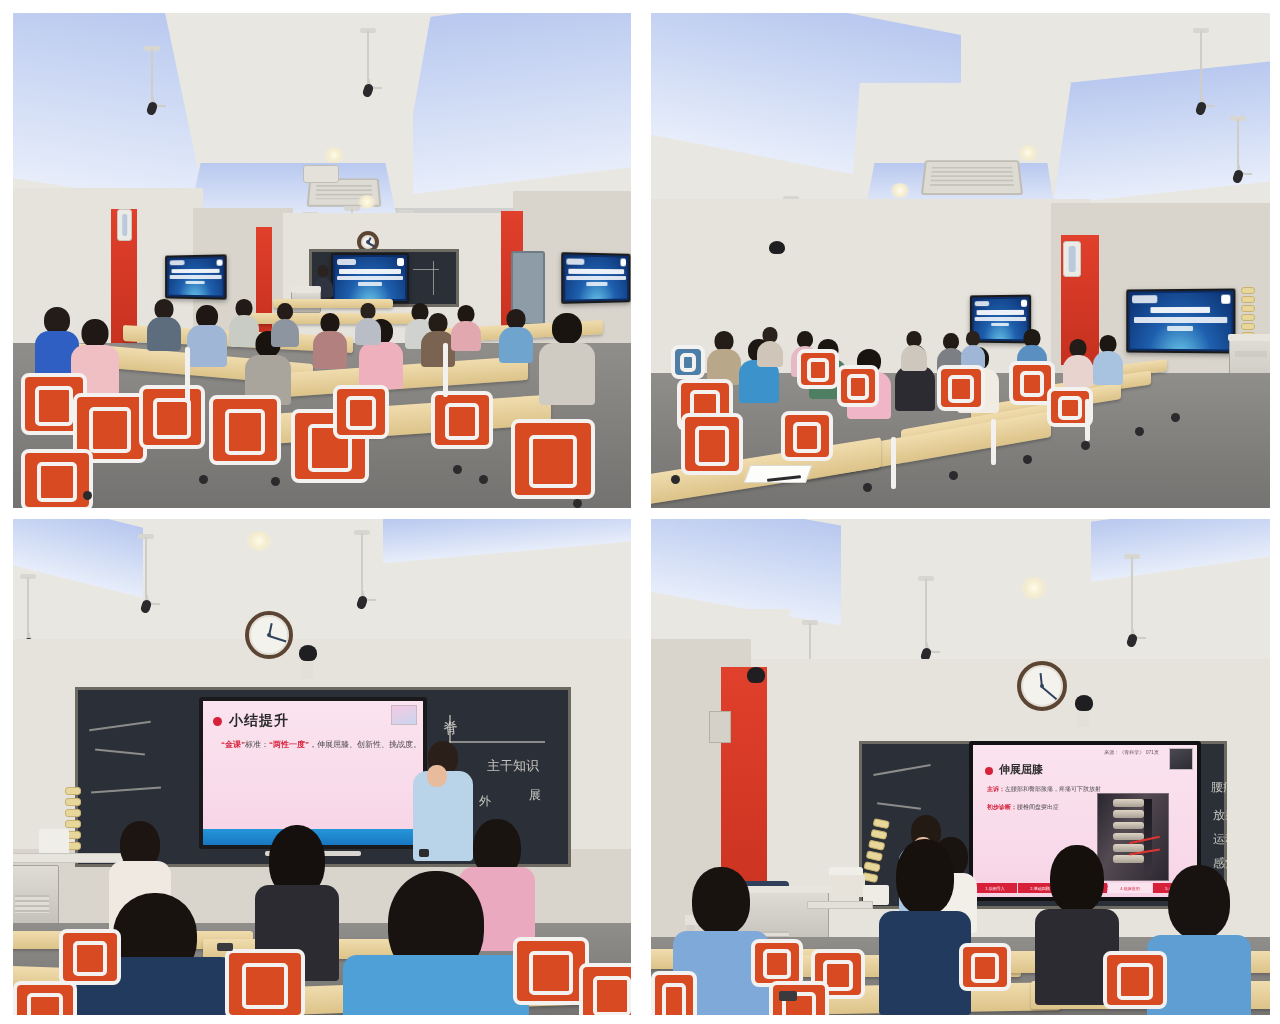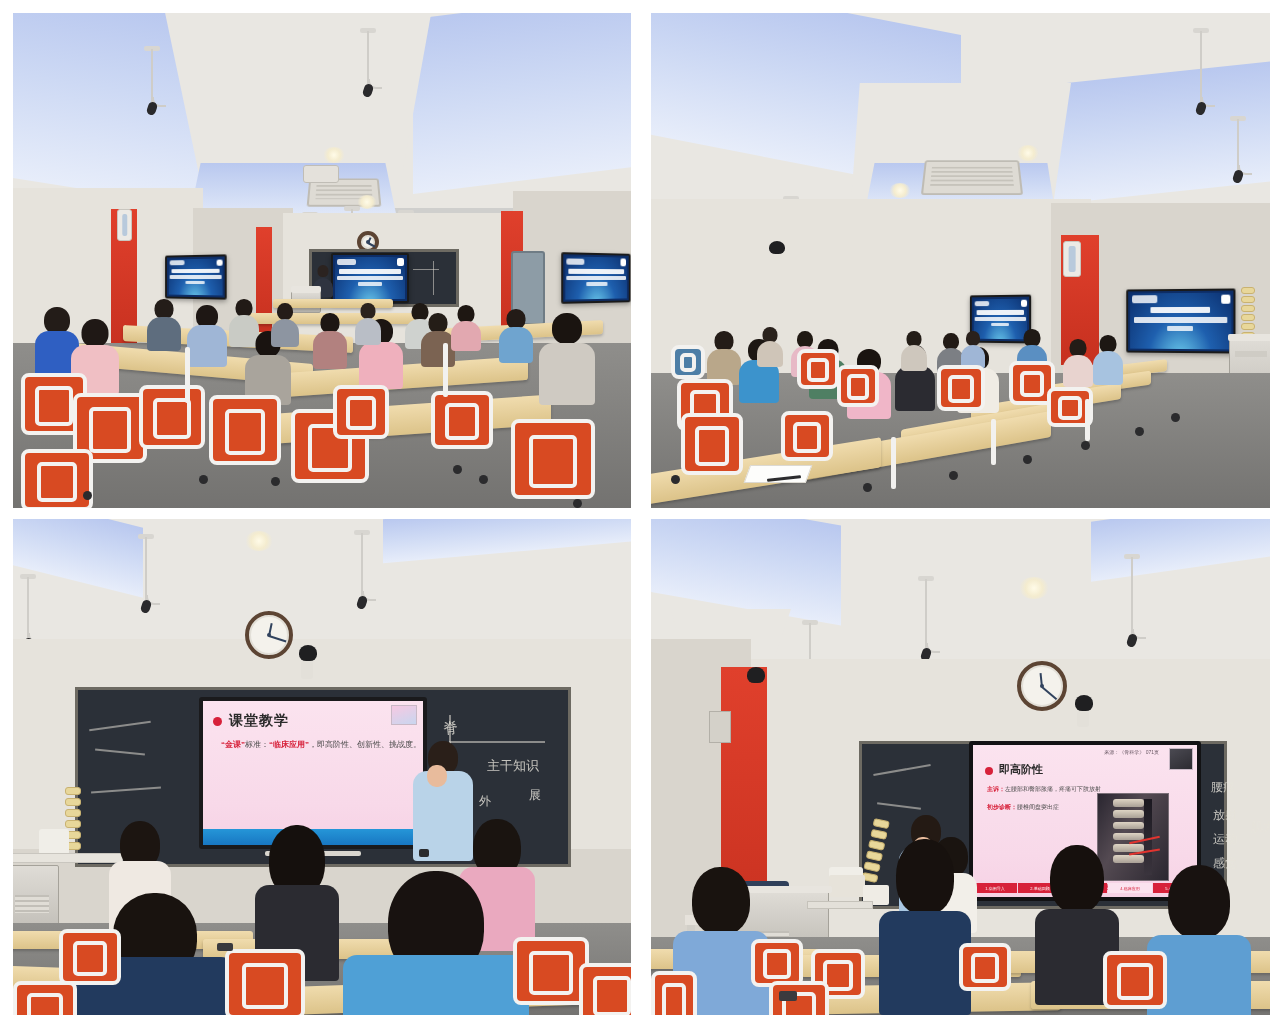--- a/index.html
+++ b/index.html
@@ -587,23 +587,23 @@
       <div class="chalk" style="left:430px;top:200px;font-size:15px;transform:rotate(-6deg);">脊</div>
       <div class="chalk" style="left:474px;top:238px;font-size:13px;">主干知识</div>
       <div class="chalk" style="left:432px;top:250px;font-size:12px;">髋</div>
       <div class="chalk" style="left:466px;top:274px;font-size:12px;">外</div>
       <div class="chalk" style="left:516px;top:268px;font-size:12px;">展</div>
       <div class="chalk-l" style="left:436px;top:222px;width:96px;height:2px;"></div>
       <div class="chalk-l" style="left:436px;top:196px;width:2px;height:80px;"></div>
 
       <div class="slide" style="left:186px;top:178px;width:228px;height:152px;border:4px solid #1a1a1c;">
         <div class="sl-dot" style="left:10px;top:16px;width:9px;height:9px;"></div>
-        <div class="sl-h" style="left:26px;top:11px;font-size:14px;letter-spacing:1px;">课堂教学</div>
+        <div class="sl-h" style="left:26px;top:11px;font-size:14px;letter-spacing:1px;">小结提升</div>
         <div class="sl-line" style="left:18px;top:38px;font-size:8px;">
-          <span class="hot">“金课”</span><span>标准：</span><span class="hot">“临床应用”</span><span>，即高阶性、创新性、挑战度。</span>
+          <span class="hot">“金课”</span><span>标准：</span><span class="hot">“两性一度”</span><span>，伸展屈膝、创新性、挑战度。</span>
         </div>
         <div class="sl-pip" style="right:6px;top:4px;width:26px;height:20px;background:linear-gradient(160deg,#f6c9e2,#c9d6ef);"></div>
         <div class="blue-foot"></div>
       </div>
       <div style="position:absolute;left:252px;top:332px;width:96px;height:5px;background:#d9d6cf;border-radius:2px;"></div>
       <div style="position:absolute;left:288px;top:337px;width:20px;height:14px;background:#cfcbc3;"></div>
 
       <div class="person" style="left:400px;top:222px;width:60px;height:120px;">
         <div class="head" style="width:30px;height:34px;background:#2a1f19;"></div>
         <div class="body" style="width:60px;height:90px;background:#b9d3e8;"></div>
@@ -725,21 +725,21 @@
       <div class="chalk" style="left:560px;top:260px;font-size:12px;">腰痛</div>
       <div class="chalk" style="left:562px;top:288px;font-size:12px;">放射</div>
       <div class="chalk" style="left:562px;top:312px;font-size:12px;">运动</div>
       <div class="chalk" style="left:562px;top:336px;font-size:12px;">感觉</div>
       <div class="chalk" style="left:600px;top:300px;font-size:12px;">肌力</div>
 
       <div class="slide" style="left:318px;top:222px;width:232px;height:160px;border:4px solid #121214;">
         <div class="src-note" style="right:38px;top:4px;font-size:5px;">来源：《骨科学》 071页</div>
         <div class="sl-pip" style="right:4px;top:3px;width:24px;height:22px;background:linear-gradient(150deg,#4b4a52,#2c2b31);"></div>
         <div class="sl-dot" style="left:12px;top:22px;width:8px;height:8px;"></div>
-        <div class="sl-h" style="left:26px;top:17px;font-size:11px;">即高阶性</div>
+        <div class="sl-h" style="left:26px;top:17px;font-size:11px;">伸展屈膝</div>
         <div class="sl-line" style="left:14px;top:40px;font-size:6px;">
           <span class="hot">主诉：</span><span>左腰部和臀部胀痛，疼痛可下肢放射</span>
         </div>
         <div class="sl-line" style="left:14px;top:58px;font-size:6px;">
           <span class="hot">初步诊断：</span><span>腰椎间盘突出症</span>
         </div>
 
         <div class="mri" style="left:124px;top:48px;width:72px;height:88px;">
           <div class="vert" style="top:6%;"></div>
             <div class="vert" style="top:19%;"></div>

